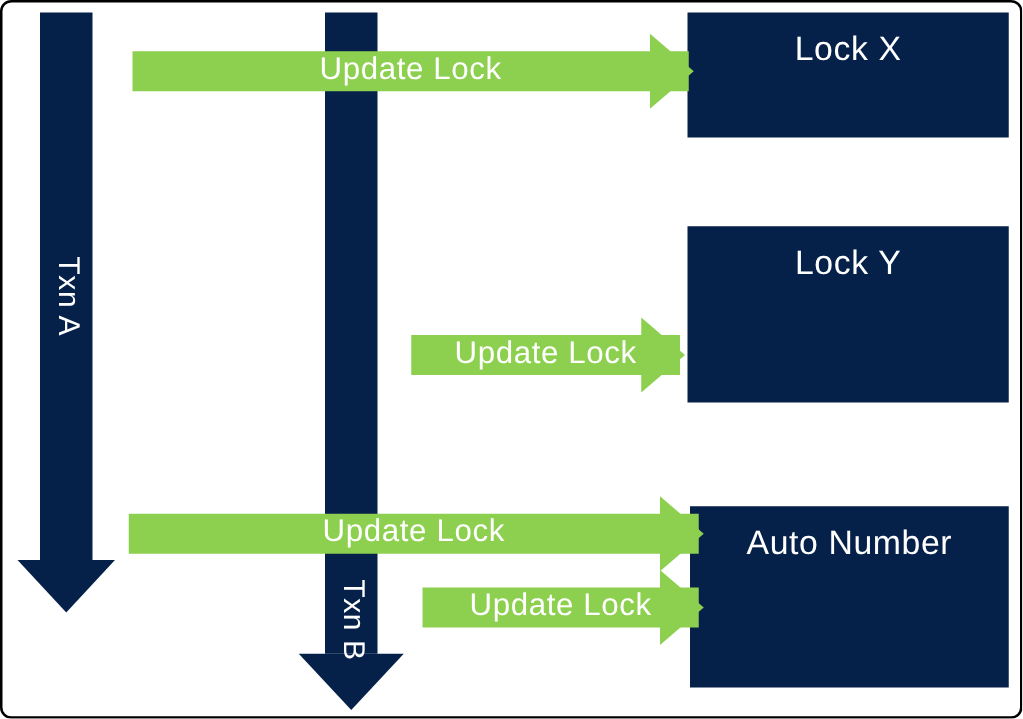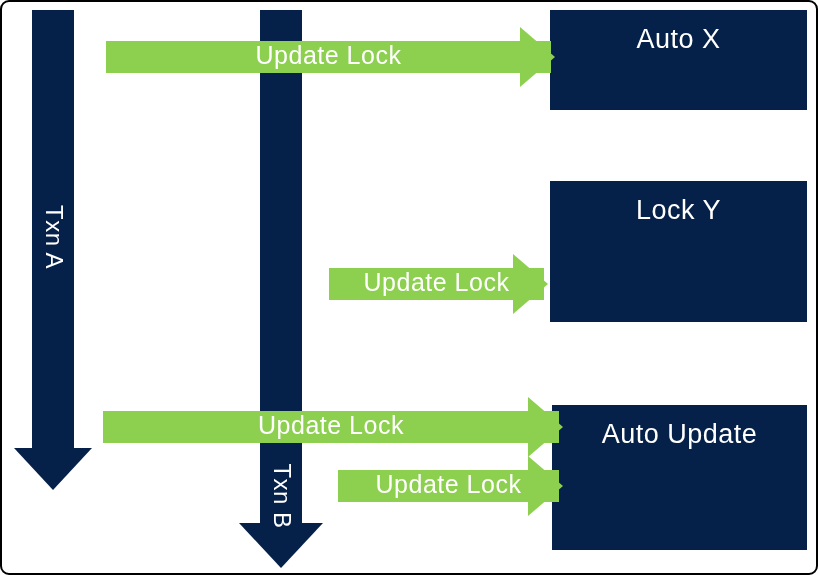--- a/index.html
+++ b/index.html
@@ -123,27 +123,27 @@
 
   .arrow4-shaft { left: 307px; top: 470px; width: 221px; height: 32px; }
   .arrow4-head  { left: 528px; top: 456px; }
 </style>
 </head>
 <body>
 
 <div class="stage">
 
   <div class="entity-box box-user-x">
-    <span class="entity-label">Auto X</span>
+    <span class="entity-label">Lock X</span>
   </div>
   <div class="entity-box box-user-y">
     <span class="entity-label">Lock Y</span>
   </div>
   <div class="entity-box box-auto-number">
-    <span class="entity-label">Auto Update</span>
+    <span class="entity-label">Auto Number</span>
   </div>
 
   <div class="txn-shaft txn-a-shaft"></div>
   <div class="txn-head txn-a-head"></div>
   <div class="txn-label txn-a-label">Txn A</div>
 
   <div class="txn-shaft txn-b-shaft"></div>
   <div class="txn-head txn-b-head"></div>
   <div class="txn-label txn-b-label">Txn B</div>
 

